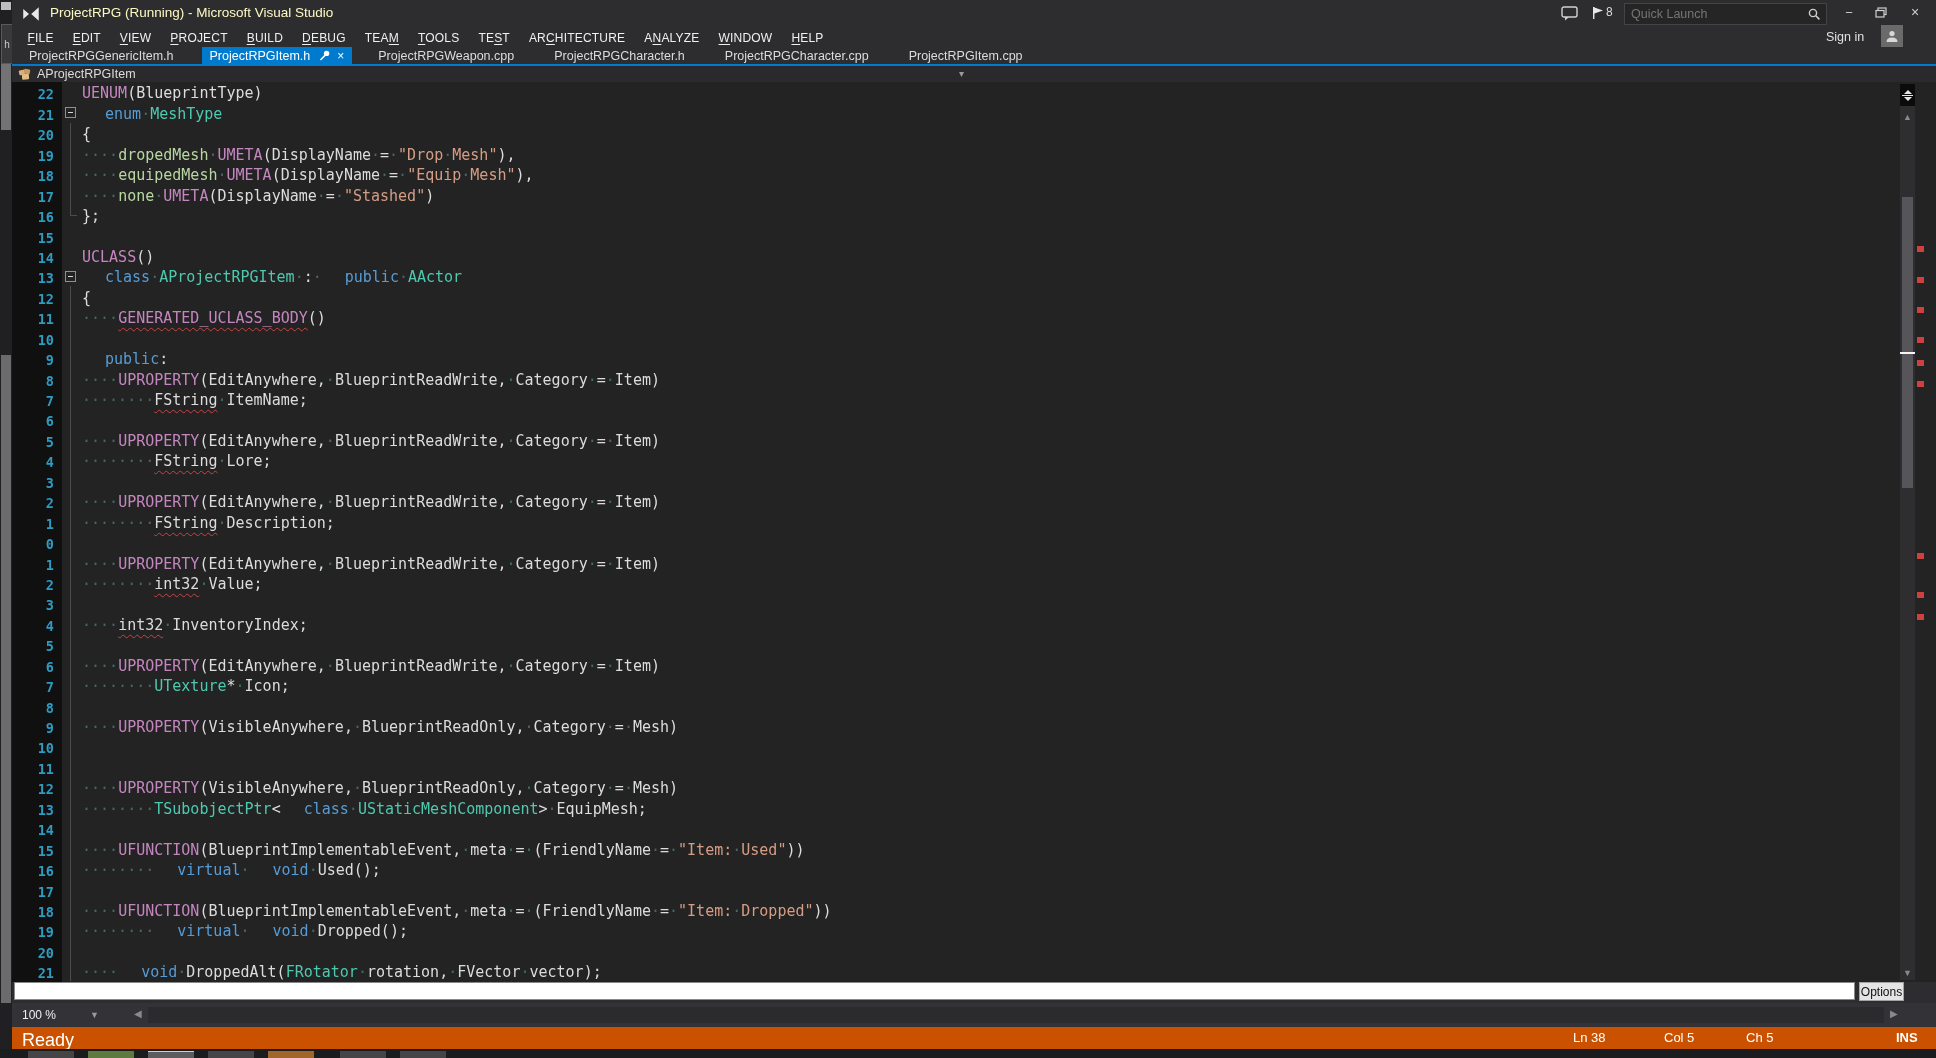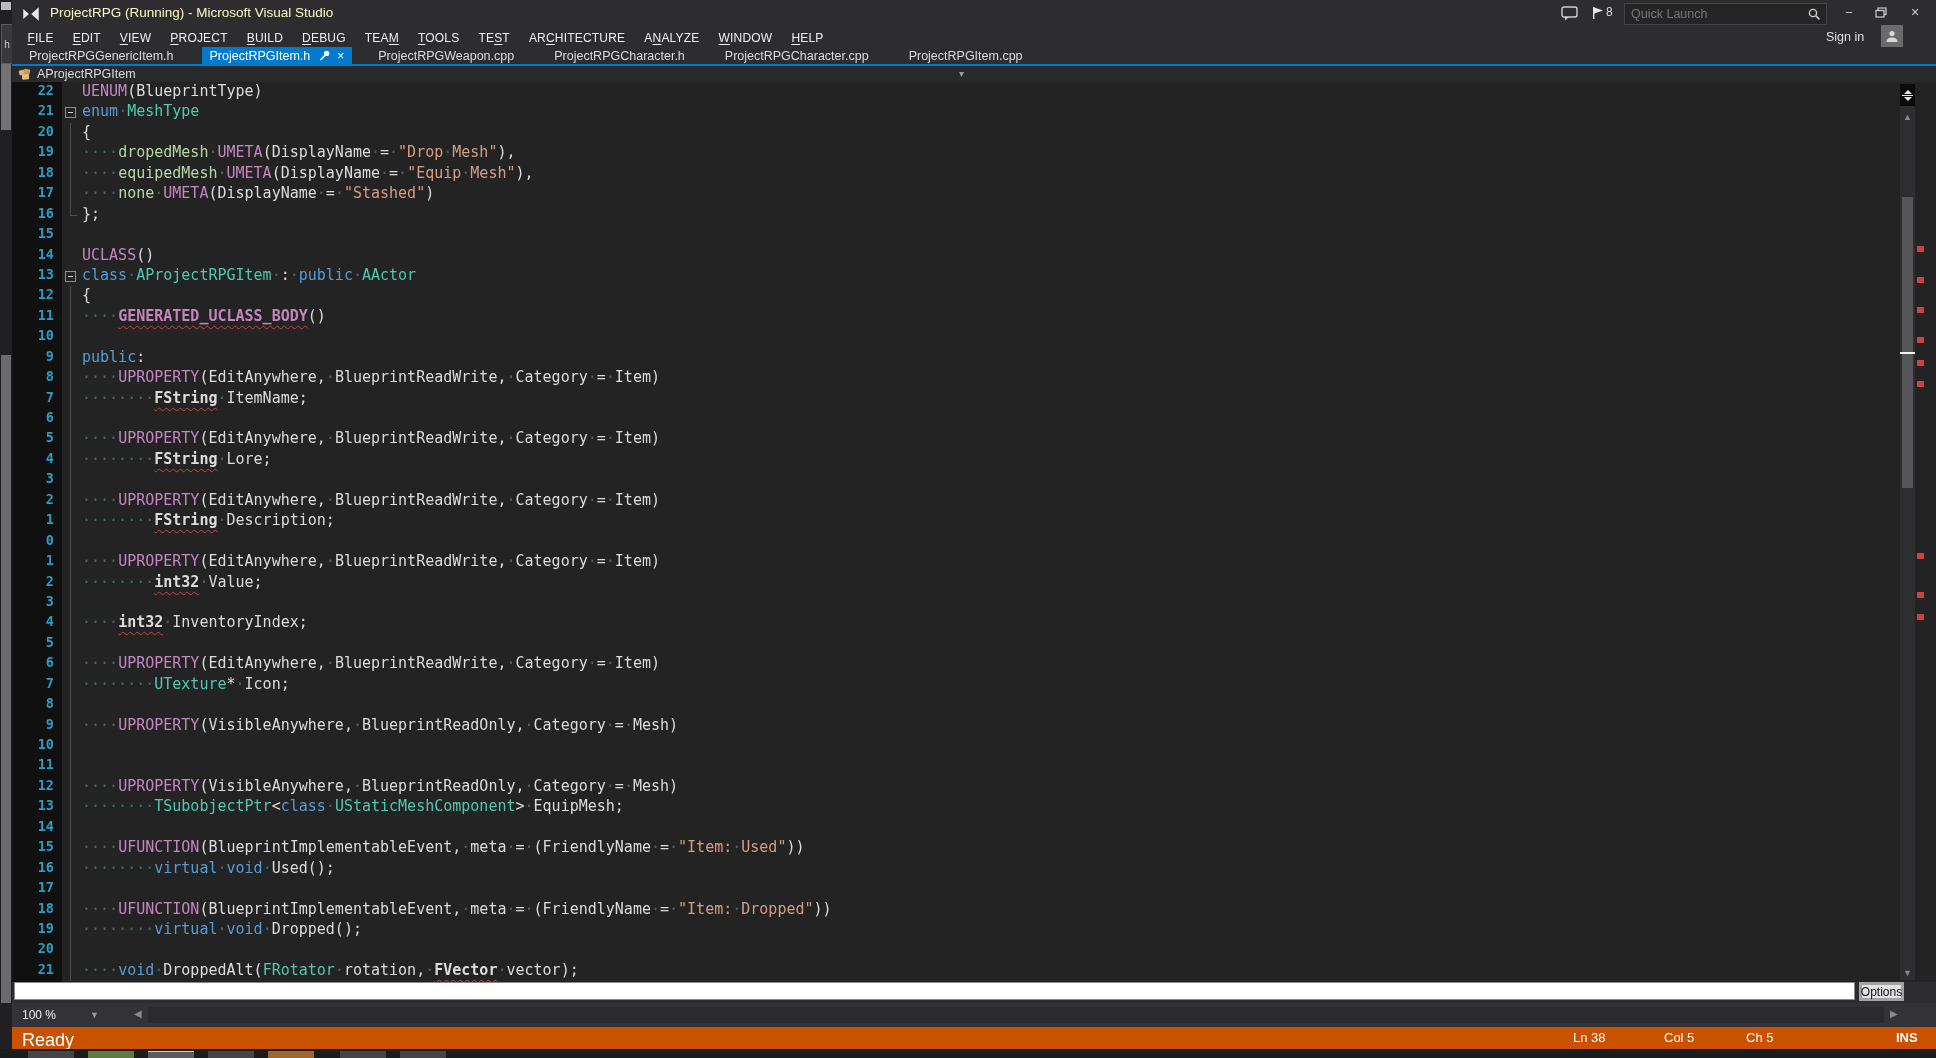--- a/index.html
+++ b/index.html
@@ -47,56 +47,56 @@
   
   #navbar{position:absolute;left:0;top:66px;width:100%;height:16px;background:#2a2a2d;
           border-bottom:1px solid #1c1c1e;display:flex;align-items:center;}
   #nav-class-icon{margin-left:6px;width:14px;height:13px;}
   #nav-scope{margin-left:5px;font-size:12.5px;color:#dcdcdc;}
   #nav-chevron{position:absolute;left:947px;top:2px;color:#9a9a9a;font-size:10px;}
   
   #editor{position:absolute;left:0;top:82px;width:1924px;height:900px;background:#232323;overflow:hidden;}
   #lnum-bg{position:absolute;left:0;top:0;width:50px;height:100%;background:#101011;}
   #code-rows{position:absolute;left:0;top:0;width:1886px;}
-  .row{display:flex;height:20.45px;align-items:flex-start;}
+  .row{display:flex;height:20.45px;align-items:flex-end;}
   .lnum{width:42px;padding-right:8px;text-align:right;color:var(--lnum);
         font:bold 13.5px "DejaVu Sans Mono",monospace;flex:none;position:relative;z-index:1;}
   .lmargin{width:20px;height:100%;flex:none;position:relative;}
   .m-line::before{content:"";position:absolute;left:8px;top:0;bottom:0;width:1px;background:#4c4c4c;}
   .m-end::before{content:"";position:absolute;left:8px;top:0;height:50%;width:1px;background:#4c4c4c;}
   .m-end::after{content:"";position:absolute;left:8px;top:50%;width:7px;height:1px;background:#4c4c4c;}
   .m-box::before{content:"";position:absolute;left:3px;top:5px;width:9px;height:9px;
                  border:1px solid #8f8f8f;background:#232323;}
   .m-box::after{content:"";position:absolute;left:6px;top:10px;width:5px;height:1px;background:#d6d6d6;}
   .code{font:15px "DejaVu Sans Mono",monospace;white-space:pre;color:var(--txt);}
-  .tok-kw{color:var(--kw);} .tok-ty{color:var(--ty);} .tok-mac{color:var(--mac);}
+  .tok-kw{color:var(--kw);margin-left:23px;} .tok-ty{color:var(--ty);} .tok-mac{color:var(--mac);}
   .tok-str{color:var(--str);} .tok-txt{color:var(--txt);} .tok-en{color:var(--en);}
   .ws{color:var(--ws);}
-  .sq{text-decoration:underline wavy var(--sqc) 1px;text-underline-offset:3.5px;text-decoration-skip-ink:none;font-weight:bold;}
+  .sq{text-decoration:underline wavy var(--sqc) 1px;text-underline-offset:3.5px;text-decoration-skip-ink:none;}
   
   #vscroll-track{position:absolute;left:1888px;top:2px;width:15px;height:896px;background:#2e2e31;}
   #vscroll-gripper{position:absolute;left:1888px;top:2px;width:15px;height:22px;background:#0b0b0c;
                    display:flex;flex-direction:column;align-items:center;justify-content:center;gap:1px;}
   .grip-tri-up{width:0;height:0;border-left:4px solid transparent;border-right:4px solid transparent;border-bottom:4px solid #e8e8e8;}
   .grip-bar{width:11px;height:1px;background:#e8e8e8;}
   .grip-tri-dn{width:0;height:0;border-left:4px solid transparent;border-right:4px solid transparent;border-top:4px solid #e8e8e8;}
   #vscroll-up{position:absolute;left:1888px;top:28px;width:15px;height:14px;color:#8a8a8a;font-size:9px;
               display:flex;align-items:center;justify-content:center;}
   #vscroll-thumb{position:absolute;left:1890px;width:11px;background:#56565a;}
   #vscroll-caret-marker{position:absolute;left:1888px;width:15px;height:2px;background:#f5f5f5;}
   #vscroll-down{position:absolute;left:1888px;top:884px;width:15px;height:14px;color:#8a8a8a;font-size:9px;
                 display:flex;align-items:center;justify-content:center;}
   #marks-lane{position:absolute;left:1905px;top:0;width:10px;height:100%;}
   .scroll-mark{position:absolute;left:0;width:7px;height:6px;background:#d23f3f;}
   
   #findbar{position:absolute;left:0;top:982px;width:100%;height:20px;background:#2d2d30;}
   #findbar input{position:absolute;left:2px;top:0;width:1841px;height:18px;border:1px solid #888;
                  background:#fff;font:13px "Liberation Sans",sans-serif;padding:0 4px;box-sizing:border-box;}
   #options-button{position:absolute;left:1847px;top:0;width:45px;height:19px;background:#e4e4e4;
-                  border:3px solid #a3a3a3;color:#111;font-size:12px;display:flex;align-items:center;
+                  border:1px solid #a3a3a3;color:#111;font-size:12px;display:flex;align-items:center;
                   justify-content:center;box-sizing:border-box;}
   
   #hscroll{position:absolute;left:0;top:1003px;width:100%;height:24px;background:#333337;}
   #zoom-combo{position:absolute;left:2px;top:2px;width:110px;height:20px;background:#333337;
               display:flex;align-items:center;color:#f0f0f0;font-size:12px;}
   #zoom-combo .zl{padding-left:8px;} #zoom-combo .zc{margin-left:34px;color:#9a9a9a;font-size:9px;}
   #hscroll-left{position:absolute;left:122px;top:5px;color:#8a8a8a;font-size:10px;}
   #hscroll-trackbar{position:absolute;left:136px;top:4px;width:1736px;height:16px;background:#2b2b2e;}
   #hscroll-right{position:absolute;left:1878px;top:5px;color:#8a8a8a;font-size:10px;}
   

